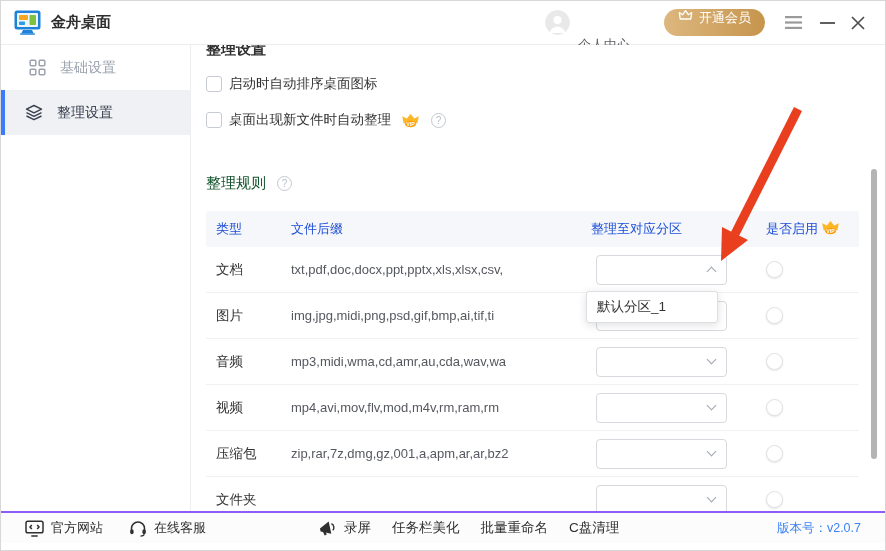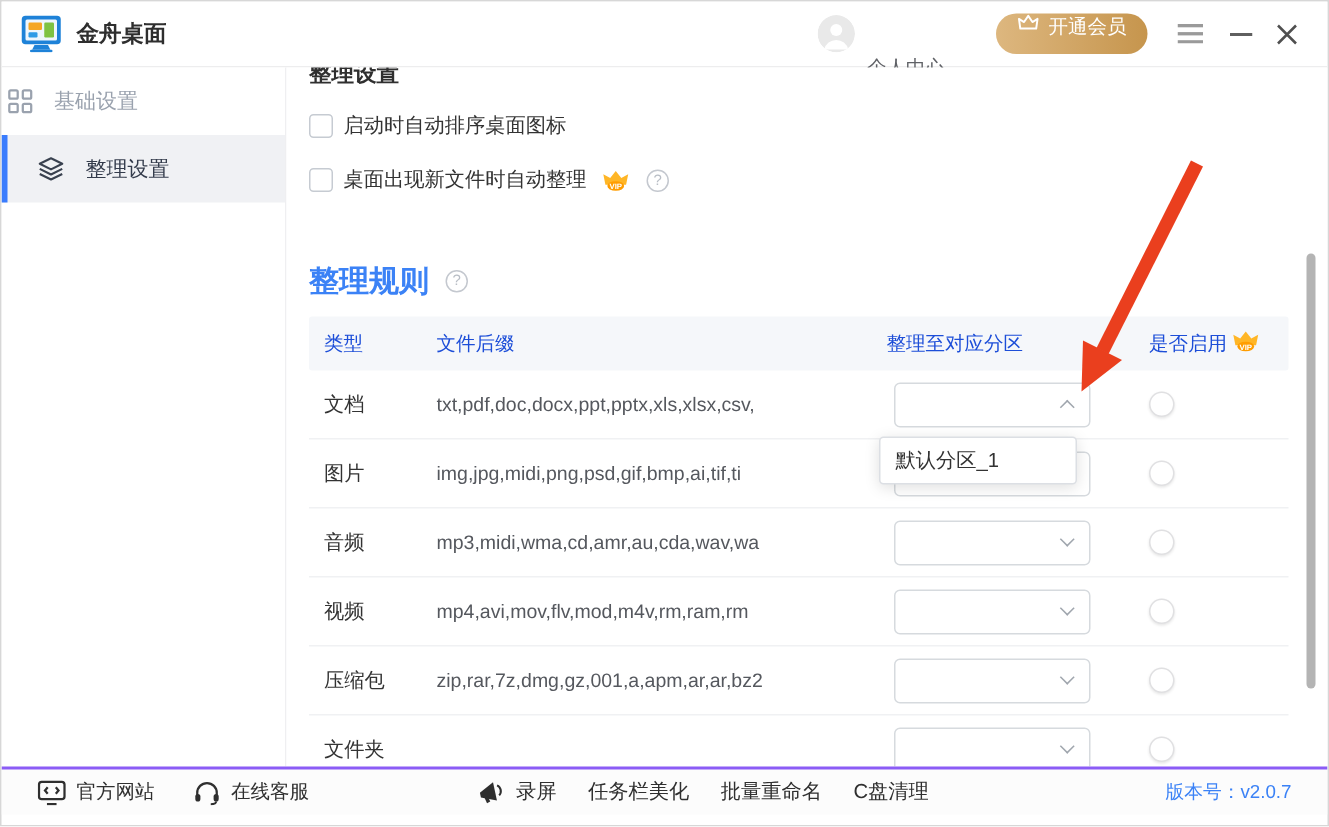--- a/index.html
+++ b/index.html
@@ -39,21 +39,21 @@
   .menu-btn { margin-left: 20px; cursor: pointer; display: flex; }
   .min-btn { margin-left: 18px; cursor: pointer; display: flex; }
   .close-btn { margin-left: 16px; cursor: pointer; display: flex; }
   
   .sidebar {
     position: absolute; left: 0; top: 44px; width: 190px; height: 466px;
     border-right: 1px solid #efeff1; background: #fff;
   }
   .side-item {
     height: 45px; display: flex; align-items: center;
-    cursor: pointer;
+    padding-left: 24px; cursor: pointer;
     font-size: 14px; color: #9aa2ae;
     border-left: 4px solid transparent;
   }
   .side-item .lbl { margin-left: 14px; }
   .side-item.active {
     background: #f0f1f4;
     border-left-color: #3a7cfd;
     color: #343c4c; font-weight: 500;
     padding-left: 20px;
   }
@@ -74,21 +74,21 @@
     background: #fff; cursor: pointer; flex: none;
   }
   .cb-label { font-size: 13.5px; color: #333; }
   .help-circle {
     width: 15px; height: 15px; border-radius: 50%;
     border: 1px solid #c4c8cf; color: #b9bec6;
     font-size: 10px; line-height: 13px; text-align: center;
     margin-left: 4px; cursor: pointer; display: inline-block;
   }
   .rules-row { position: absolute; left: 15px; top: 129px; display: flex; align-items: center; gap: 7px; }
-  .rules-title { font-size: 20px; font-weight: 700; color: #3b82f6; }
+  .rules-title { font-size: 15px; font-weight: 400; color: #14532d; }
   
   .rules-table { position: absolute; left: 15px; top: 166px; width: 653px; }
   .t-head {
     display: grid; grid-template-columns: 75px 300px 173px auto;
     align-items: center; height: 36px;
     background: #f5f7fa; border-radius: 2px;
     font-size: 13px; color: #1d4ed8;
     padding-left: 10px;
   }
   .t-head .h-enabled { display: flex; align-items: flex-start; gap: 3px; padding-left: 2px; }

